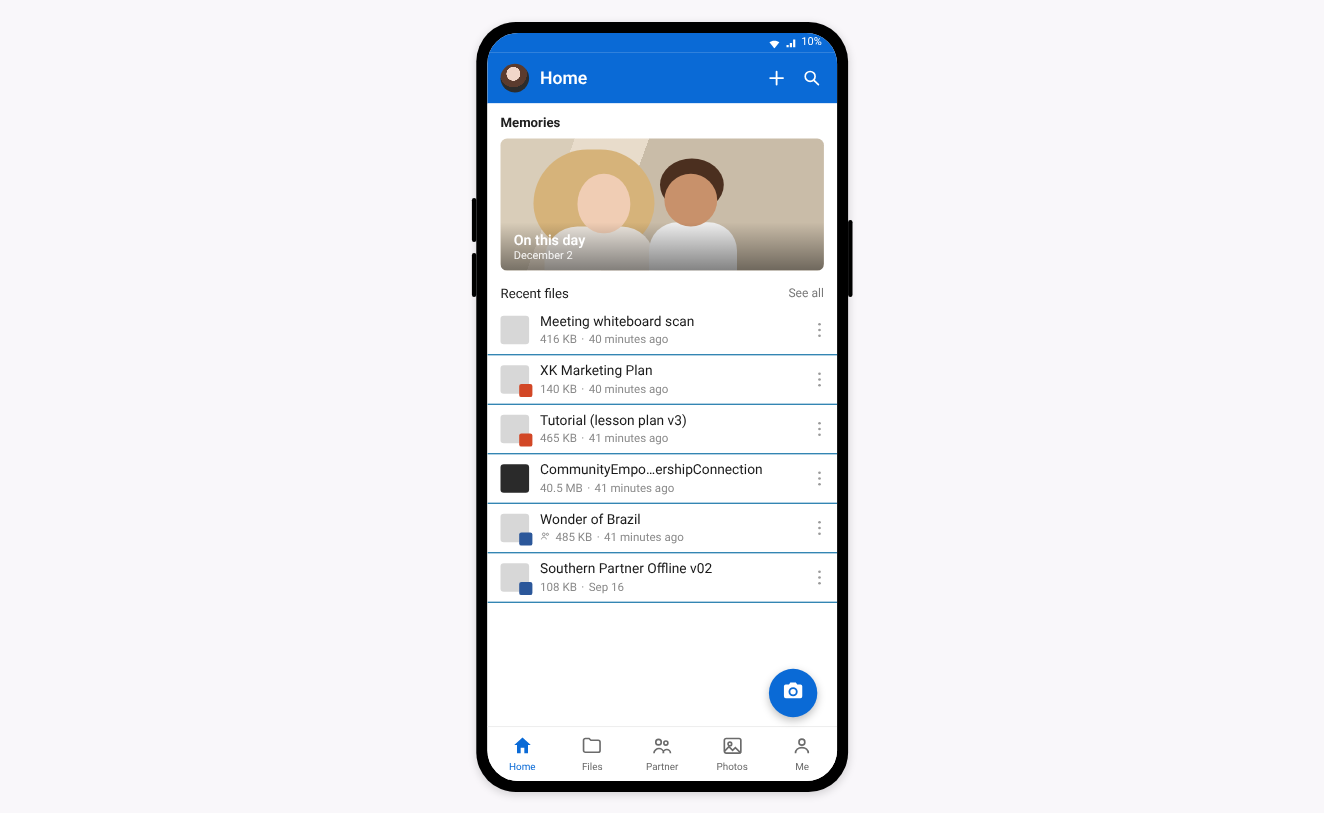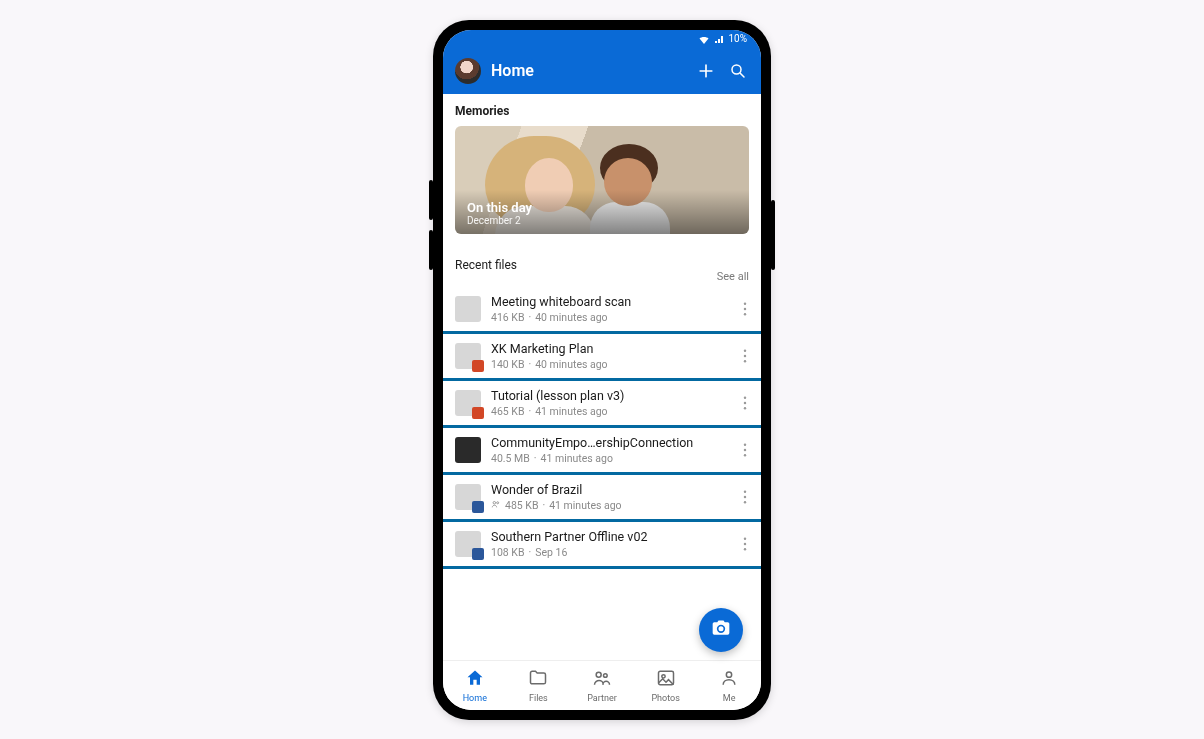--- a/index.html
+++ b/index.html
@@ -61,21 +61,21 @@
     background: radial-gradient(circle at 45% 35%, #f2d6c9 0 28%, #5b3b2e 29% 55%, #2c2c2c 56% 100%);
     flex-shrink:0;
   }
   .app-title { font-size:16px; font-weight:600; flex:1; }
   .icon-btn { width:22px; height:22px; display:flex; align-items:center; justify-content:center; color:#fff; }
   .content { flex:1; overflow:hidden; background:#fff; }
   .section-label { font-size:12px; font-weight:700; color:#202020; padding:10px 12px 8px; }
   .memories-card {
     margin: 0 12px 6px;
     border-radius:6px;
-    height:108px;
+    height:120px;
     position:relative;
     overflow:hidden;
     background: linear-gradient(110deg, #d9cdb9 0 20%, #e8dccb 20% 40%, #c9bca8 40% 100%);
   }
   .mom {
     position:absolute; left:30px; top:10px; width:120px; height:120px;
   }
   .mom .hair { position:absolute; width:110px; height:90px; border-radius:60px 60px 50px 50px; background:#d6b37a; top:0; left:0;}
   .mom .face { position:absolute; width:48px; height:54px; border-radius:50% 50% 48% 48%; background:#f0cdb4; top:22px; left:40px;}
   .mom .body { position:absolute; width:100px; height:60px; border-radius:30px 30px 0 0; background:#ece6de; top:70px; left:10px;}
@@ -91,25 +91,25 @@
     background: linear-gradient(to top, rgba(0,0,0,.45), rgba(0,0,0,0));
     color:#fff;
   }
   .mem-title { font-size:13px; font-weight:600; }
   .mem-date  { font-size:10px; opacity:.9; }
   .row-header {
     display:flex; justify-content:space-between; align-items:center;
     padding: 8px 12px 4px;
   }
   .row-header .lbl { font-size:12px; font-weight:400; color:#202020; }
-  .row-header .see { font-size:11px; color:#7a7a7a;margin-top:22px; }
+  .row-header .see { font-size:11px; color:#7a7a7a; }
   .file-row {
     display:flex; align-items:center;
     padding: 7px 6px 7px 12px;
-    border-bottom:3px solid #0369a1;
+    border-bottom:1px solid #0369a1;
     gap:10px;
   }
   .thumb {
     width:26px; height:26px; border-radius:3px;
     background:#d7d7d7; flex-shrink:0;
     position:relative;
   }
   .thumb::after{
     content:""; position:absolute; right:-3px; bottom:-3px;
     width:12px; height:12px; border-radius:2px;

